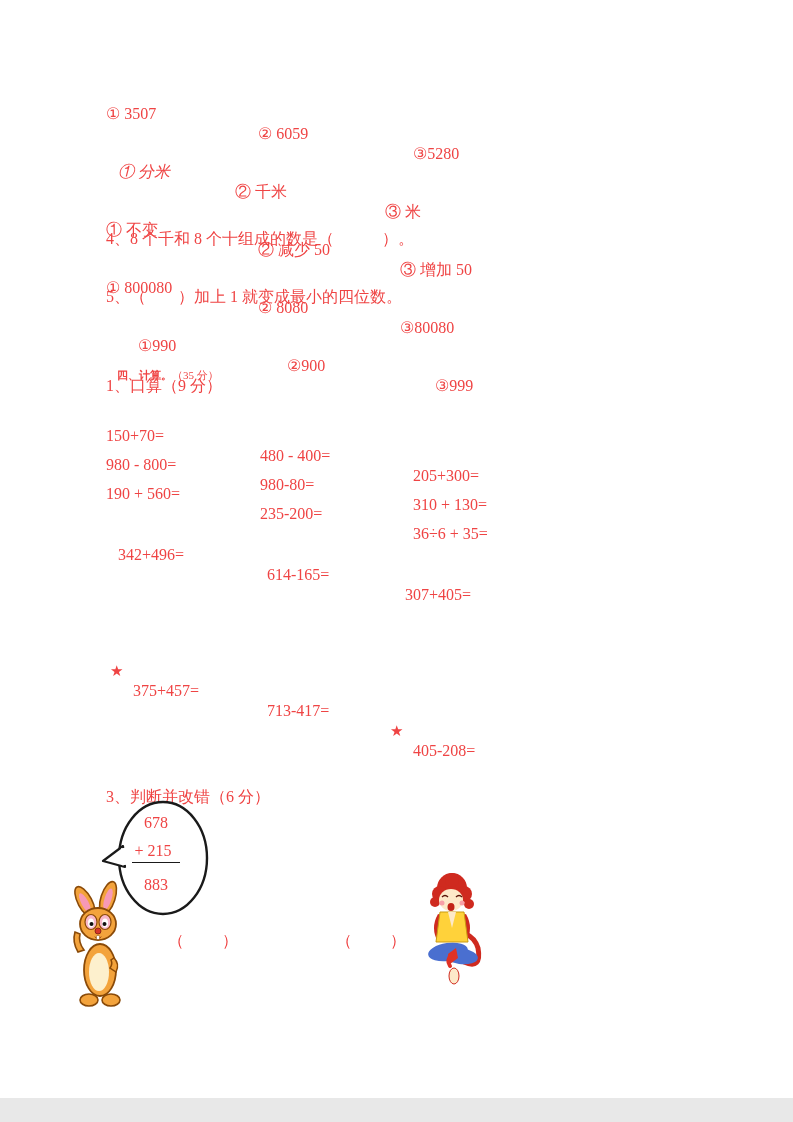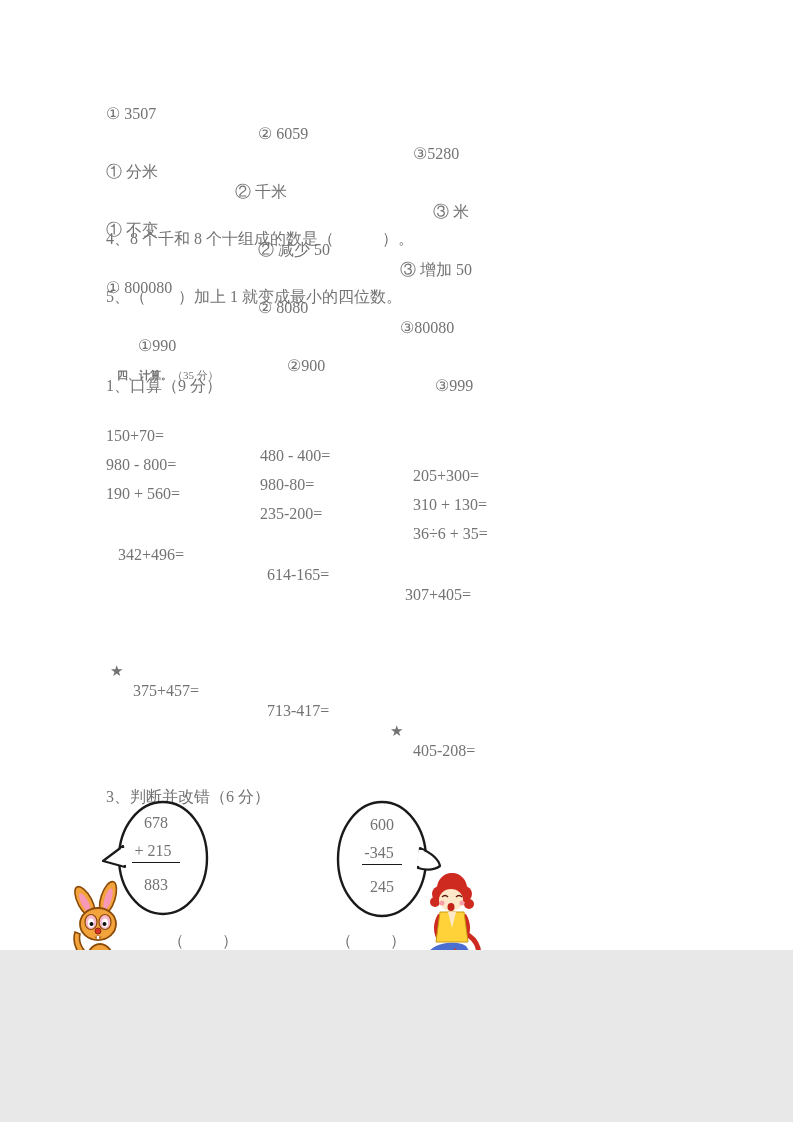--- a/index.html
+++ b/index.html
@@ -1,23 +1,23 @@
 <!DOCTYPE html>
 <html><head>
 <meta charset="utf-8">
 <style>
   html,body{margin:0;padding:0;background:#e8e8e8;}
   .page{
     position:relative;
-    width:793px;height:950px;
+    width:793px;height:1098px;
     margin:0 auto;
     background:#ffffff;
     font-family:"Liberation Serif","DejaVu Serif",serif;
     font-size:16px;
-    color:#737373;
+    color:#ef4444;
     overflow:hidden;
   }
   .row{position:absolute;white-space:pre;line-height:20px;}
   .opt{position:absolute;white-space:pre;}
   .bold{font-weight:bold;}
   .star{font-size:15px;}
   .bubble{position:absolute;}
   .bubble svg{position:absolute;left:0;top:0;}
   .bubble .bt{position:absolute;width:100%;text-align:center;white-space:pre;}
   .bubble .mid span{border-bottom:1.6px solid #1a1a1a;padding:0 8px 3px 2px;}
@@ -30,23 +30,23 @@
 <div class="page">
 
   <div class="row" style="top:84px;">
     <span class="opt" style="left:106px;">① 3507</span>
     <span class="opt" style="left:258px;">② 6059</span>
     <span class="opt" style="left:413px;">③5280</span>
   </div>
 
 
   <div class="row" style="top:142px;">
-    <span class="opt" style="left:106px;">① 分米</span>
+    <span class="opt" style="left:118px;font-style:italic;">① 分米</span>
     <span class="opt" style="left:235px;">② 千米</span>
-    <span class="opt" style="left:385px;margin-left:48px;">③ 米</span>
+    <span class="opt" style="left:385px;">③ 米</span>
   </div>
 
 
   <div class="row" style="top:200px;">
     <span class="opt" style="left:106px;">① 不变</span>
     <span class="opt" style="left:258px;">② 减少 50</span>
     <span class="opt" style="left:400px;">③ 增加 50</span>
   </div>
 
   <div class="row" style="top:229px;left:106px;">4、8 个千和 8 个十组成的数是（　　　）。</div>
@@ -108,30 +108,20 @@
     <svg width="116" height="126" viewBox="0 0 116 126">
       <ellipse cx="65" cy="60" rx="44" ry="56" fill="#ffffff" stroke="#1a1a1a" stroke-width="2.4"></ellipse>
       <path d="M25,48 L5,63 L27,69 Z" fill="#ffffff" stroke="#1a1a1a" stroke-width="2.2" stroke-linejoin="round"></path>
       <path d="M25.5,50 L26.5,67" stroke="#ffffff" stroke-width="5"></path>
     </svg>
     <div class="bt" style="top:16px;">678</div>
     <div class="bt mid" style="top:44px;"><span>+ 215</span></div>
     <div class="bt" style="top:78px;">883</div>
   </div>
 
-  <div class="bubble" style="left:334px;top:796px;width:122px;height:130px;">
-    <svg width="122" height="130" viewBox="0 0 122 130">
-      <ellipse cx="48" cy="63" rx="44" ry="57" fill="#ffffff" stroke="#1a1a1a" stroke-width="2.4"></ellipse>
-      <path d="M86,52 Q104,60 106,70 Q98,76 84,72 Z" fill="#ffffff" stroke="#1a1a1a" stroke-width="2.2" stroke-linejoin="round"></path>
-      <path d="M87,54 L85,70" stroke="#ffffff" stroke-width="5"></path>
-    </svg>
-    <div class="bt" style="top:20px;width:96px;">600</div>
-    <div class="bt mid" style="top:48px;width:96px;"><span>-345</span></div>
-    <div class="bt" style="top:82px;width:96px;">245</div>
-  </div>
 
   <div class="judge" style="left:168px;top:931px;">（　　）</div>
   <div class="judge" style="left:336px;top:931px;">（　　）</div>
 
   <div class="art" style="left:64px;top:880px;">
     <svg width="76" height="130" viewBox="0 0 76 130">
 
       <g stroke="#8a4a08" stroke-width="1.6">
         <ellipse cx="21" cy="22" rx="7" ry="17" transform="rotate(-28 21 22)" fill="#f3a33c"></ellipse>
         <ellipse cx="21" cy="23" rx="3.5" ry="11" transform="rotate(-28 21 23)" fill="#f799b6" stroke="none"></ellipse>

